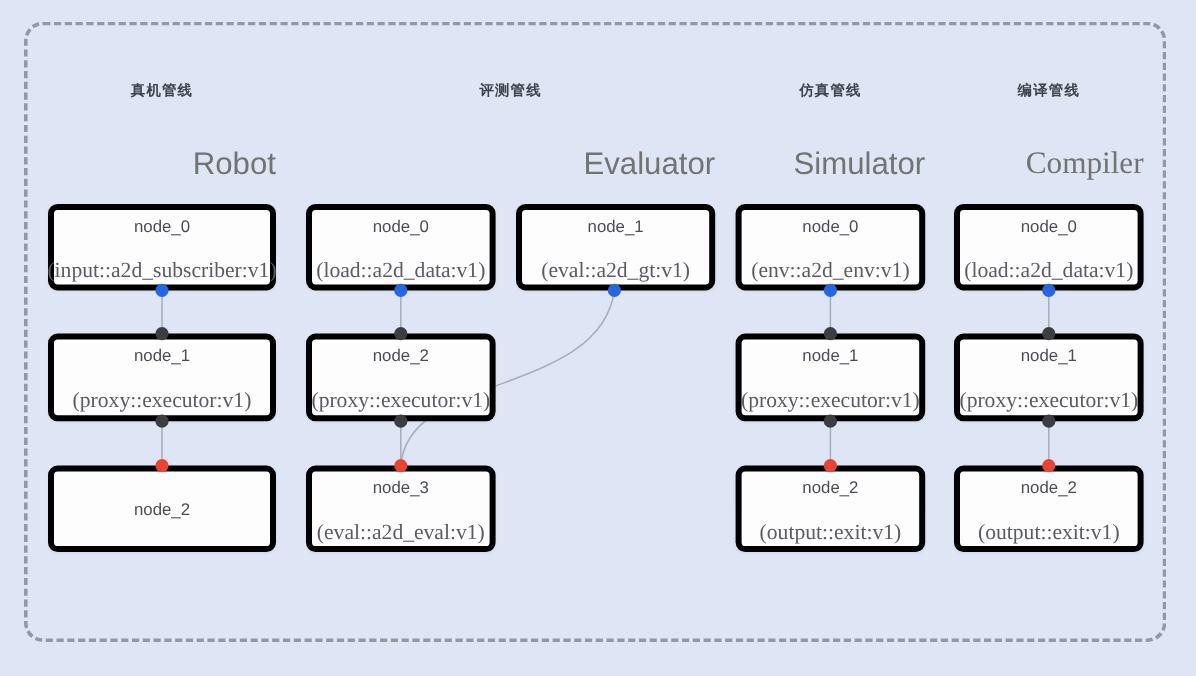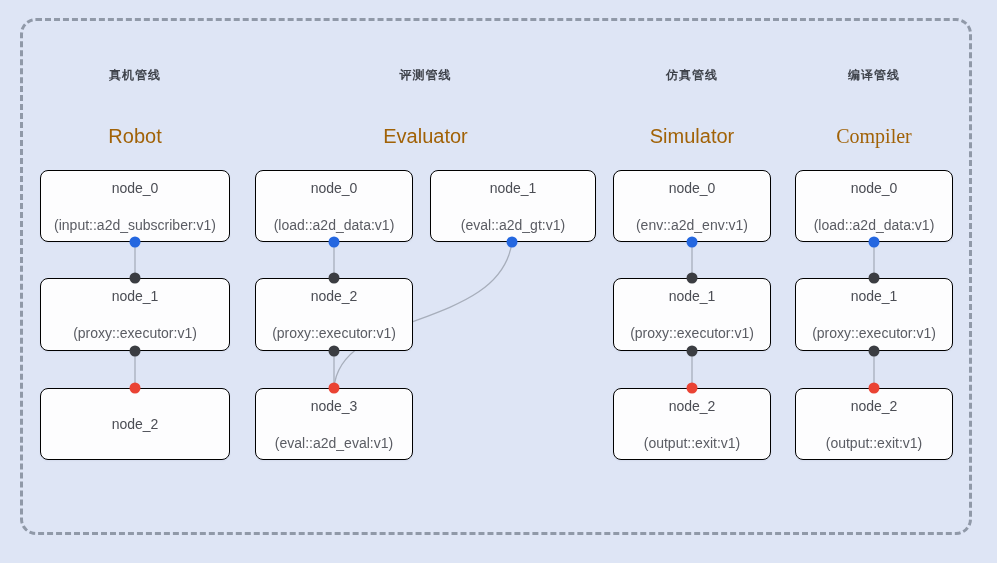--- a/index.html
+++ b/index.html
@@ -12,39 +12,39 @@
     position:absolute;left:20px;top:18px;width:946px;height:511px;
     border:3px dashed #9099a8;border-radius:16px;
   }
   .title-zh{
     position:absolute;top:62px;height:26px;line-height:26px;
     text-align:center;font-size:12px;font-weight:bold;color:#3f434b;
     letter-spacing:1px;
   }
   .title-en{
     position:absolute;top:123px;height:26px;line-height:26px;
-    text-align:center;font-size:20px;color:#a16207;
+    text-align:right;font-size:26px;color:#737373;
   }
   .t-robot{left:40px;width:190px;}
   .t-eval{left:255px;width:341px;}
   .t-sim{left:613px;width:158px;}
   .t-comp{left:795px;width:158px;font-family:Liberation Serif, serif;}
 
   svg.edges{position:absolute;left:0;top:0;z-index:0;}
   .edge{fill:none;stroke-width:1.3px;}
 
   .node{
     position:absolute;z-index:1;
-    background:#fdfdfe;border:1px solid #000000;border-radius:8px;
+    background:#fdfdfe;border:5px solid #000000;border-radius:8px;
     box-shadow:0 1px 2px rgba(60,70,110,0.06);
     display:flex;flex-direction:column;align-items:center;justify-content:center;
     gap:20px;box-sizing:border-box;
   }
   .node-name{font-size:14px;color:#4b4d54;line-height:17px;}
-  .node-type{font-size:14px;color:#5a5c63;line-height:16px;}
+  .node-type{font-size:18px;color:#5a5c63;line-height:16px;font-family:Liberation Serif, serif;}
 
   .col-a{left:40px;width:190px;}
   .col-b1{left:255px;width:158px;}
   .col-b2{left:430px;width:166px;}
   .col-c{left:613px;width:158px;}
   .col-d{left:795px;width:158px;}
   .row-0{top:170px;height:72px;}
   .row-1{top:278px;height:73px;}
   .row-2{top:388px;height:72px;}
 

